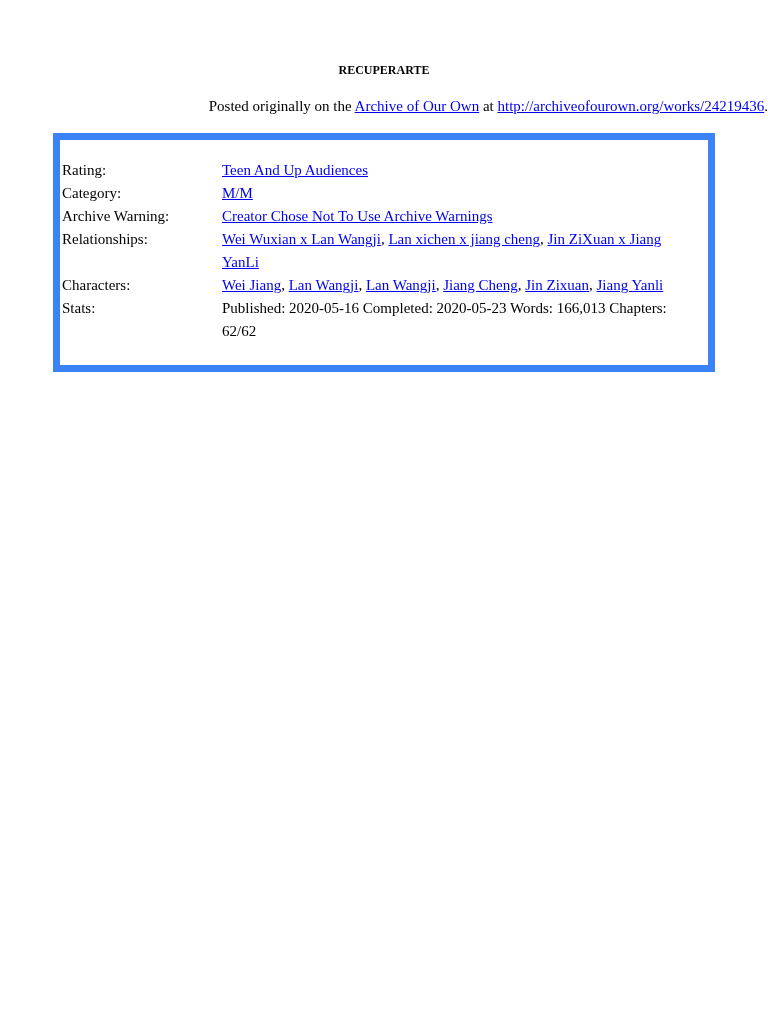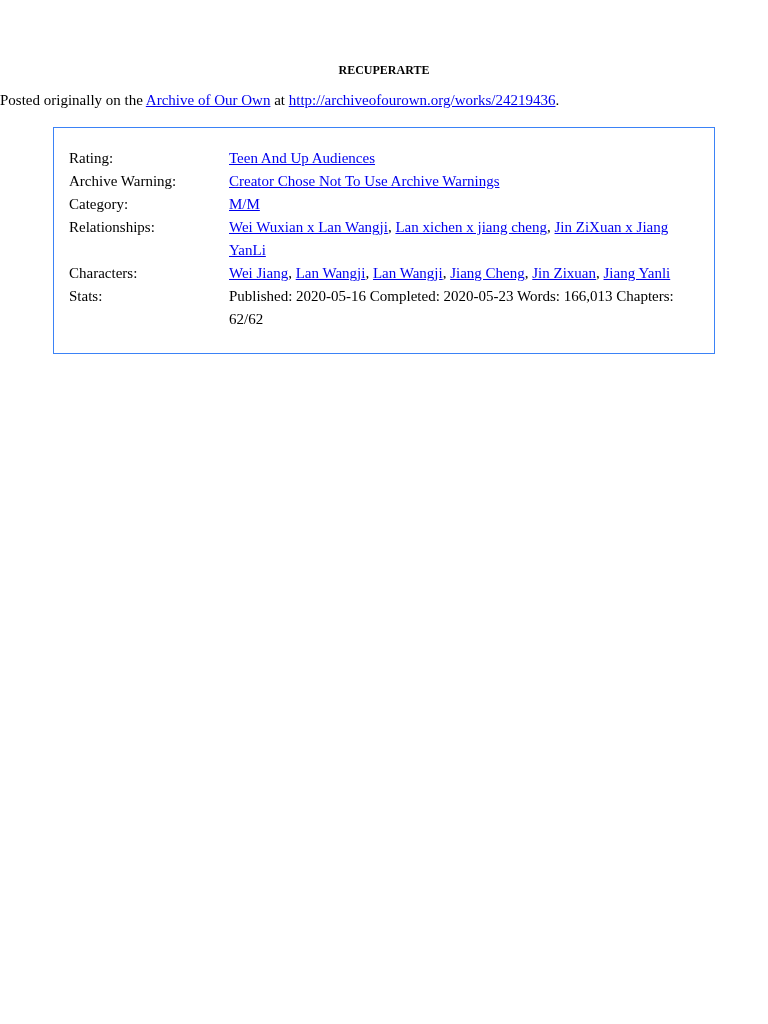--- a/index.html
+++ b/index.html
@@ -22,35 +22,35 @@
     padding-top: 60px;
   }
   .work-title {
     margin: 0;
     font-size: 12px;
     line-height: 20px;
     font-weight: bold;
     text-align: center;
   }
   .posted-line {
-    margin: 10px 0 0 0;
+    margin: 16px 0 0 0;
     line-height: 20px;
-    text-align: left;
+    text-align: right;
   }
   a {
     color: var(--link, #0000EE);
     text-decoration: underline;
     cursor: pointer;
   }
   .meta-box {
     box-sizing: border-box;
     width: 662px;
     margin: 17px auto 0 auto;
-    border: 1px solid #3b82f6;
-    padding: 19px 15px 22px 15px;
+    border: 7px solid #3b82f6;
+    padding: 19px 15px 22px 2px;
   }
   table.meta {
     width: 100%;
     border-collapse: collapse;
     table-layout: fixed;
   }
   table.meta td {
     vertical-align: top;
     line-height: 23px;
     padding: 0;
@@ -69,26 +69,26 @@
   <p class="posted-line"><span>Posted originally on the </span><a href="#">Archive of Our Own</a><span> at </span><a href="#">http://archiveofourown.org/works/24219436</a><span>.</span></p>
 
   <div class="meta-box">
     <table class="meta">
       <tbody>
           <tr>
             <td class="label">Rating:</td>
             <td class="value"><a href="#">Teen And Up Audiences</a></td>
           </tr>
           <tr>
+            <td class="label">Category:</td>
+            <td class="value"><a href="#">M/M</a></td>
+          </tr>
+          <tr>
             <td class="label">Archive Warning:</td>
             <td class="value"><a href="#">Creator Chose Not To Use Archive Warnings</a></td>
-          </tr>
-          <tr>
-            <td class="label">Category:</td>
-            <td class="value"><a href="#">M/M</a></td>
           </tr>
           <tr>
             <td class="label">Relationships:</td>
             <td class="value"><a href="#">Wei Wuxian x Lan Wangji</a>, <a href="#">Lan xichen x jiang cheng</a>, <a href="#">Jin ZiXuan x Jiang YanLi</a></td>
           </tr>
           <tr>
             <td class="label">Characters:</td>
             <td class="value"><a href="#">Wei Jiang</a>, <a href="#">Lan Wangji</a>, <a href="#">Lan Wangji</a>, <a href="#">Jiang Cheng</a>, <a href="#">Jin Zixuan</a>, <a href="#">Jiang Yanli</a></td>
           </tr>
           <tr>

